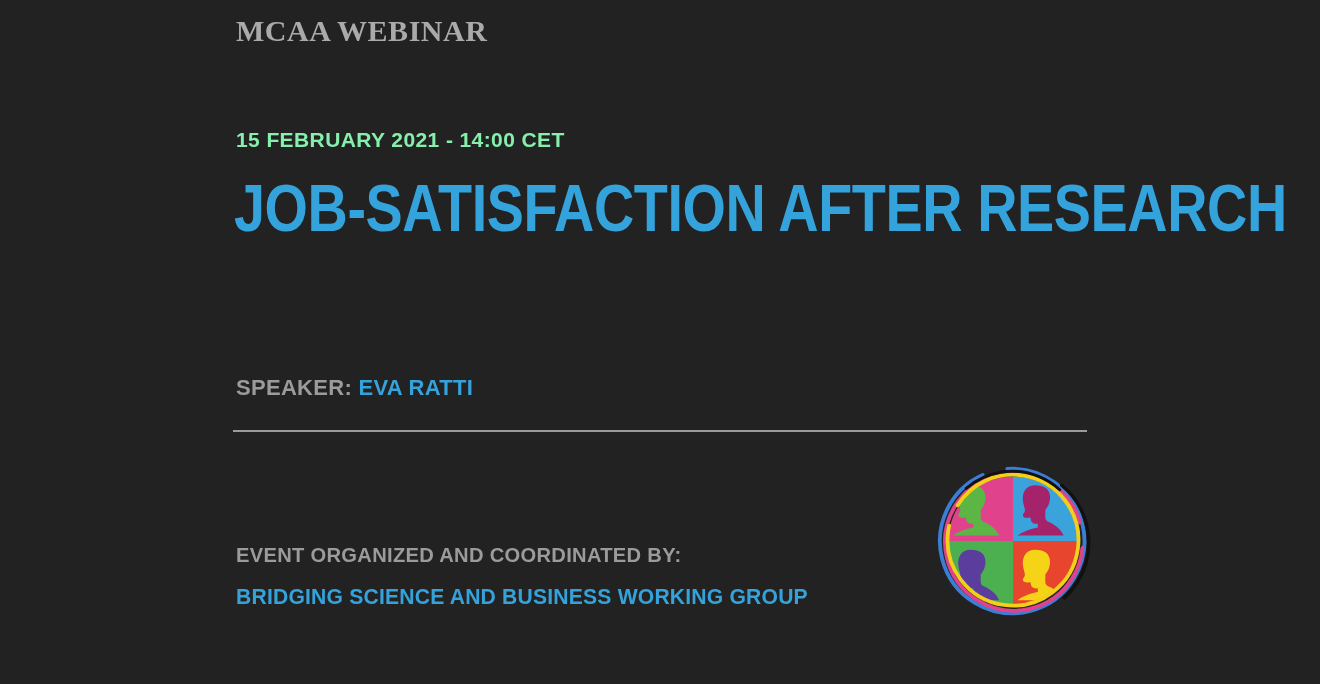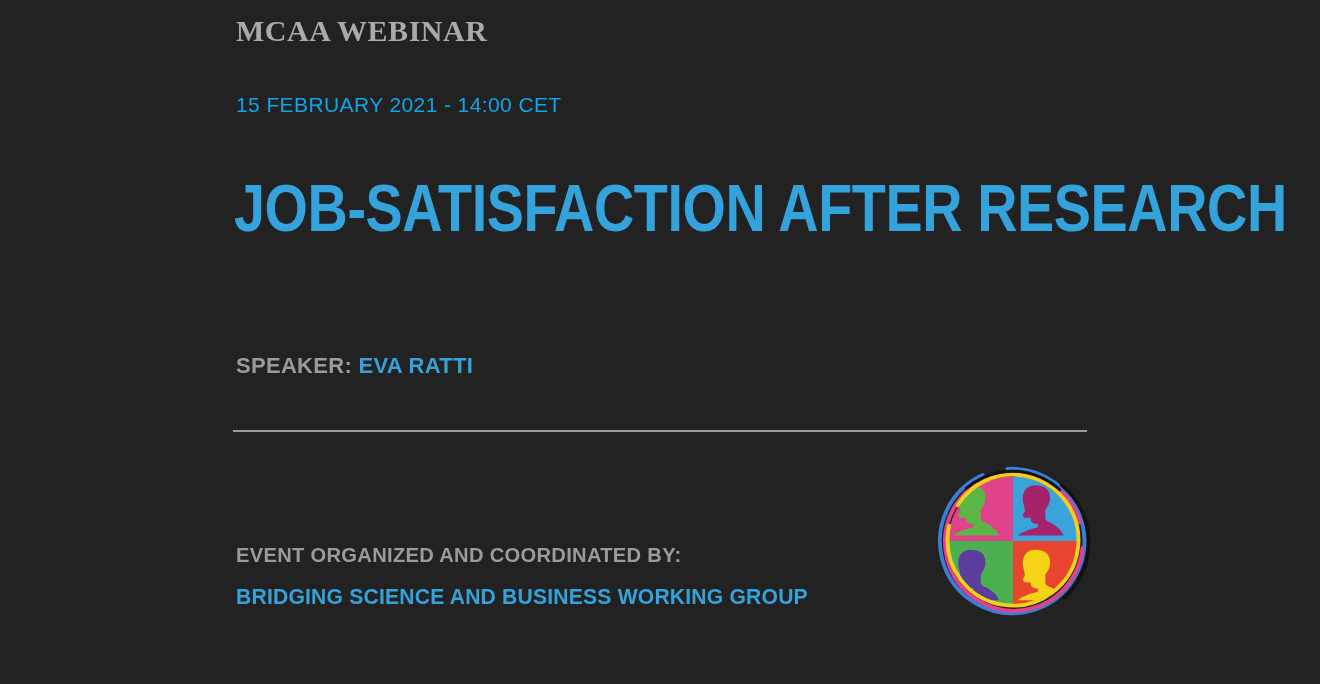--- a/index.html
+++ b/index.html
@@ -32,25 +32,25 @@
     letter-spacing: 0.5px;
     color: #aaaaaa;
     line-height: 1.1;
     white-space: nowrap;
     font-family: Liberation Serif, serif;
   }
 
   .datetime {
     position: absolute;
     left: 236px;
-    top: 93px;
+    top: 128px;
     font-size: 21px;
-    font-weight: 400;
+    font-weight: 700;
     letter-spacing: 0.4px;
-    color: #0ea5e9;
+    color: #86efac;
     line-height: 1.1;
     white-space: nowrap;
   }
 
   .headline {
     position: absolute;
     left: 234px;
     top: 175px;
     font-size: 66px;
     font-weight: 700;
@@ -58,21 +58,21 @@
     line-height: 1.0;
     letter-spacing: -0.5px;
     white-space: nowrap;
     transform: scaleX(0.845);
     transform-origin: left top;
   }
 
   .speaker-line {
     position: absolute;
     left: 236px;
-    top: 354px;
+    top: 376px;
     font-size: 22px;
     font-weight: 700;
     letter-spacing: 0.3px;
     line-height: 1.1;
     white-space: nowrap;
   }
   .speaker-label { color: #9b9b9b; }
   .speaker-name  { color: #35a3db; }
 
   .divider {

